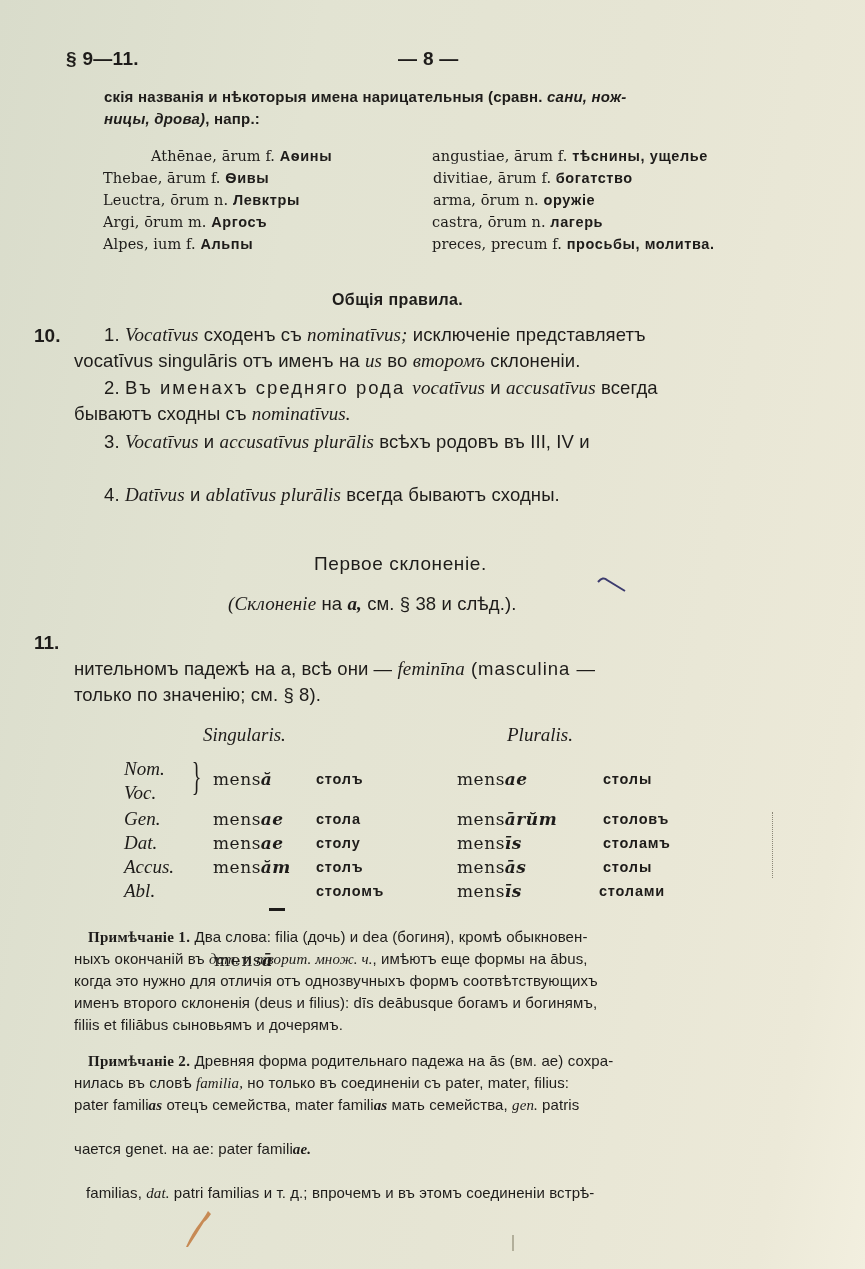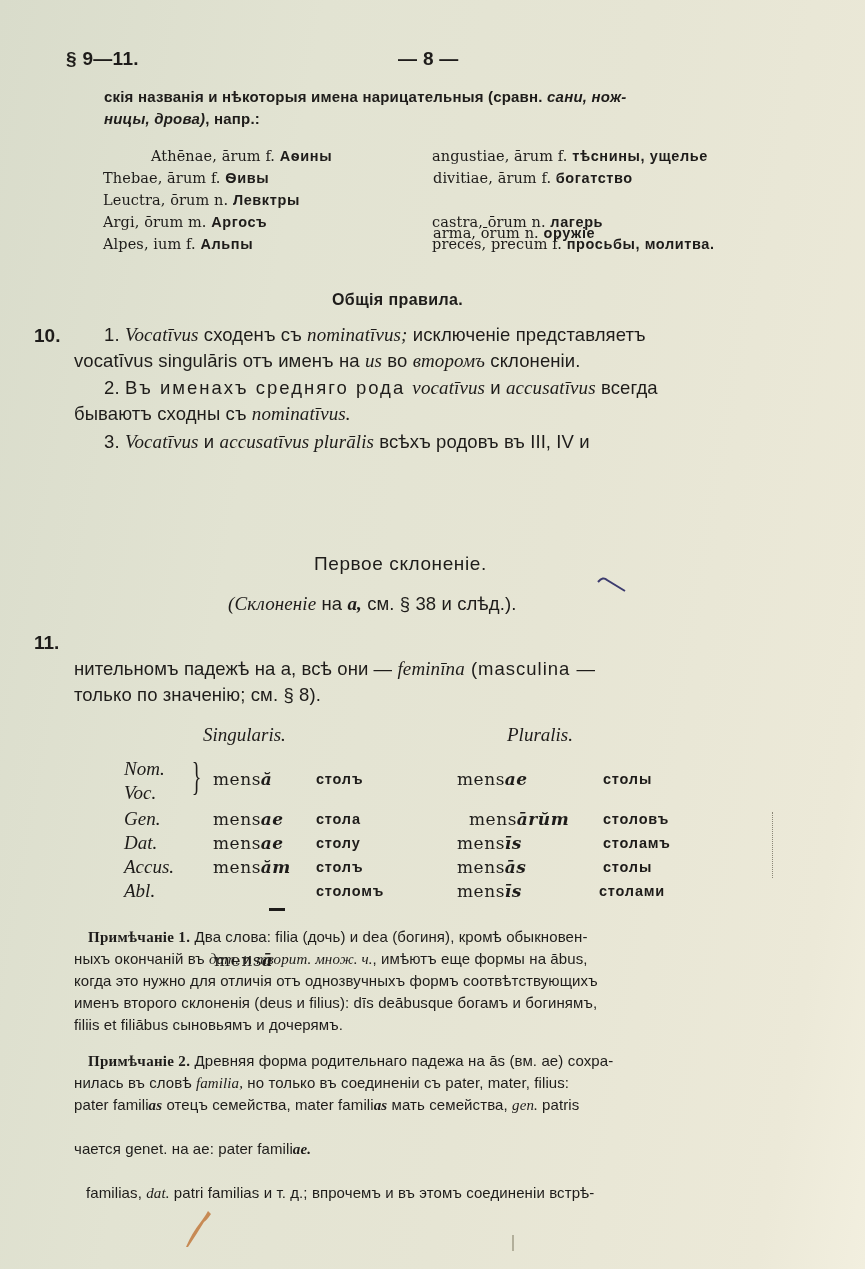--- a/index.html
+++ b/index.html
@@ -48,21 +48,21 @@
   <div>
     <div class="abs list" style="left:103px; top:148px;margin-left:48px;"><span>Athēnae, ārum f.</span> <span class="ru">Аѳины</span></div>
     <div class="abs list" style="left:103px; top:170px;"><span>Thebae, ārum f.</span> <span class="ru">Ѳивы</span></div>
     <div class="abs list" style="left:103px; top:192px;"><span>Leuctra, ōrum n.</span> <span class="ru">Левктры</span></div>
     <div class="abs list" style="left:103px; top:214px;"><span>Argi, ōrum m.</span> <span class="ru">Аргосъ</span></div>
     <div class="abs list" style="left:103px; top:236px;"><span>Alpes, ium f.</span> <span class="ru">Альпы</span></div>
   </div>
   <div>
     <div class="abs list" style="left:432px; top:148px;"><span>angustiae, ārum f.</span> <span class="ru">тѣснины, ущелье</span></div>
     <div class="abs list" style="left:433px; top:170px;"><span>divitiae, ārum f.</span> <span class="ru">богатство</span></div>
-    <div class="abs list" style="left:433px; top:192px;margin-top:33px;"><span>arma, ōrum n.</span> <span class="ru">оружіе</span></div>
+    <div class="abs list" style="left:433px; top:192px;"><span>arma, ōrum n.</span> <span class="ru">оружіе</span></div>
     <div class="abs list" style="left:432px; top:214px;"><span>castra, ōrum n.</span> <span class="ru">лагерь</span></div>
     <div class="abs list" style="left:432px; top:236px;"><span>preces, precum f.</span> <span class="ru">просьбы, молитва.</span></div>
   </div>
 
   <div class="abs" style="left:332px; top:291px; font-family:'Liberation Sans',sans-serif; font-size:16px; font-weight:bold; letter-spacing:0.4px;">Общія правила.</div>
 
   <div class="abs num" style="left:34px; top:325px;">10.</div>
 
   <div class="abs rule" style="left:104px; top:324px;">
     <span>1.</span> <i>Vocatīvus</i><span> сходенъ съ </span><i>nominatīvus;</i><span> исключеніе представляетъ</span>
@@ -75,20 +75,23 @@
     <span>2.</span> <span style="letter-spacing:2px;">Въ именахъ средняго рода </span><i>vocatīvus</i><span> и </span><i>accusatīvus</i><span> всегда</span>
   </div>
   <div class="abs rule" style="left:74px; top:403px;">
     <span>бываютъ сходны съ </span><i>nominatīvus.</i>
   </div>
 
   <div class="abs rule" style="left:104px; top:431px;">
     <span>3.</span> <i>Vocatīvus</i><span> и </span><i>accusatīvus plurālis</i><span> всѣхъ родовъ въ III, IV и</span>
   </div>
 
+  <div class="abs rule" style="left:104px; top:484px;">
+    <span>4.</span> <i>Datīvus</i><span> и </span><i>ablatīvus plurālis</i><span> всегда бываютъ сходны.</span>
+  </div>
 
   <div class="abs title2" style="left:314px; top:553px;">Первое склоненіе.</div>
 
   <div class="abs rule" style="left:228px; top:593px;">
     <i>(Склоненіе</i><span> на </span><i style="font-weight:bold;">a,</i><span> см. § 38 и слѣд.).</span>
   </div>
 
   <svg class="stain" style="left:595px; top:572px;" width="36" height="22">
     <path d="M3 10 Q 8 4 12 8 L 30 19" stroke="#3c3b6e" stroke-width="2" fill="none"></path>
   </svg>
@@ -107,21 +110,21 @@
     <div class="abs case" style="left:124px; top:782px;">Voc.</div>
     <div class="abs brace" style="left:187px; top:757px; transform:scaleX(0.5);">}</div>
     <div class="abs form" style="left:213px; top:769px;"><span>mens</span><b>ă</b></div>
     <div class="abs trans" style="left:316px; top:771px;">столъ</div>
     <div class="abs form" style="left:457px; top:769px;"><span>mens</span><b>ae</b></div>
     <div class="abs trans" style="left:603px; top:771px;">столы</div>
 
     <div class="abs case" style="left:124px; top:808px;">Gen.</div>
     <div class="abs form" style="left:213px; top:809px;"><span>mens</span><b>ae</b></div>
     <div class="abs trans" style="left:316px; top:811px;">стола</div>
-    <div class="abs form" style="left:457px; top:809px;margin-left:12px;"><span>mens</span><b>ārŭm</b></div>
+    <div class="abs form" style="left:457px; top:809px;"><span>mens</span><b>ārŭm</b></div>
     <div class="abs trans" style="left:603px; top:811px;">столовъ</div>
 
     <div class="abs case" style="left:124px; top:832px;">Dat.</div>
     <div class="abs form" style="left:213px; top:833px;"><span>mens</span><b>ae</b></div>
     <div class="abs trans" style="left:316px; top:835px;">столу</div>
     <div class="abs form" style="left:457px; top:833px;"><span>mens</span><b>īs</b></div>
     <div class="abs trans" style="left:603px; top:835px;">столамъ</div>
 
     <div class="abs case" style="left:124px; top:856px;">Accus.</div>
     <div class="abs form" style="left:213px; top:857px;"><span>mens</span><b>ăm</b></div>

